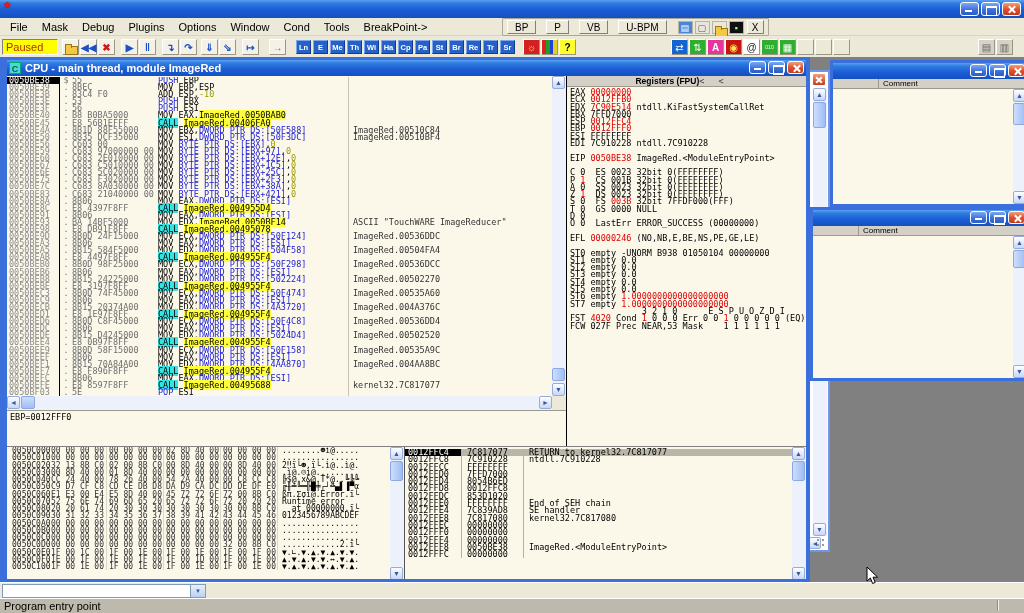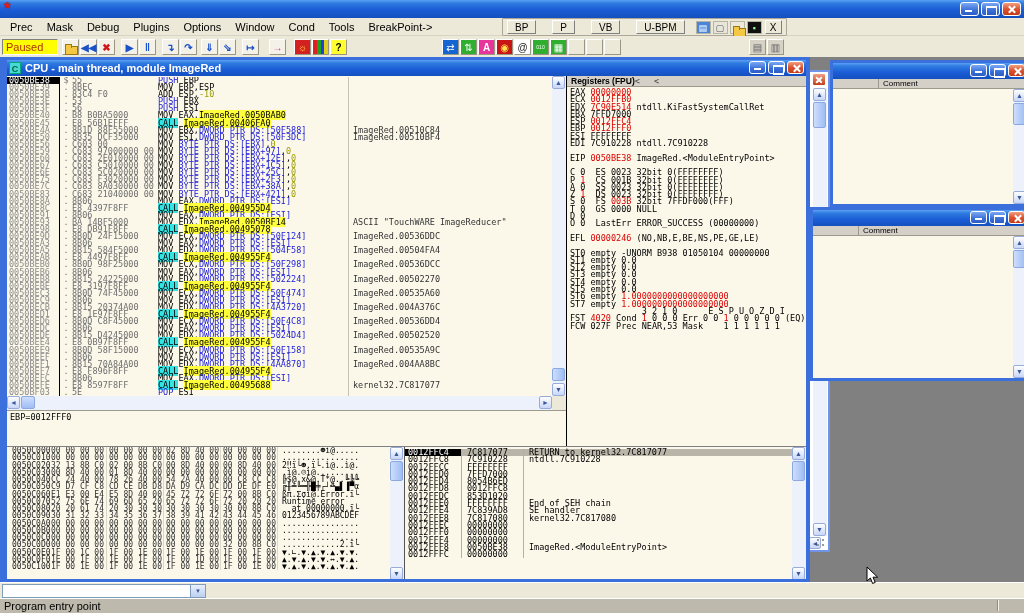--- a/index.html
+++ b/index.html
@@ -102,21 +102,21 @@
   .sthumb.h{background:linear-gradient(180deg,#CEDEFD,#9FBDF4)}
 
   #dis-vscroll{left:545px;top:0;width:14px;height:320px}
   #dis-hscroll{left:0;top:320px;width:545px;height:14px}
   #dis-corner{position:absolute;left:545px;top:320px;width:14px;height:14px;background:#ECE9D8}
 
   #info-pane{position:absolute;left:0;top:334px;width:559px;height:36px;border-top:1px solid #9C9A8C;
     font-size:8.5px;line-height:9px;padding:2px 0 0 3px;color:#000}
 
   #reg-pane{position:absolute;left:559px;top:0;width:240px;height:370px;border-left:1px solid #000;background:#FBF8EA}
-  #reg-head{height:11px;display:flex;justify-content:flex-start;font-size:8.5px;line-height:10px;padding:0 4px;font-weight:bold}
+  #reg-head{height:11px;display:flex;justify-content:center;font-size:8.5px;line-height:10px;padding:0 4px;font-weight:bold}
   #reg-head .arr{font-weight:normal;letter-spacing:14px;color:#444}
   #reg-lines{padding:2px 0 0 3px;font-size:8.5px;line-height:7.3px}
   .rline{height:7.3px}
 
   #bottom-half{position:absolute;left:0;top:370px;width:799px;height:133px;border-top:1px solid #808080}
   #dump-pane{position:absolute;left:0;top:0;width:383px;height:133px;overflow:hidden}
   #dump-head{display:flex;height:10px;font-size:8px;line-height:9px}
   #dump-head span{padding-left:3px;border-right:1px solid #9C9A8C}
   #dh-addr{width:44px}#dh-hex{width:222px}#dh-ascii{flex:1}
   #dump-rows{font-size:8px;line-height:7.25px}
@@ -181,32 +181,32 @@
     <span id="app-icon">*</span>
     <div class="winbtns">
       <div class="wb min"></div>
       <div class="wb max"></div>
       <div class="wb close"></div>
     </div>
   </div>
 
   <div id="menubar">
     <div id="menu-items">
-        <span class="mi">Prec</span>
+        <span class="mi">File</span>
         <span class="mi">Mask</span>
         <span class="mi">Debug</span>
         <span class="mi">Plugins</span>
         <span class="mi">Options</span>
         <span class="mi">Window</span>
         <span class="mi">Cond</span>
         <span class="mi">Tools</span>
         <span class="mi">BreakPoint-&gt;</span>
       </div>
     <div id="bp-bar">
-      <span id="bp-btns" style="display:flex;gap:16px">
+      <span id="bp-btns" style="display:flex;gap:10px">
           <span class="bpb">BP</span>
           <span class="bpb">P</span>
           <span class="bpb">VB</span>
           <span class="bpb">U-BPM</span>
         </span>
       <span id="bp-icons" style="display:flex;gap:2px;margin-left:8px">
           <span class="pi pi-blue">▤</span>
           <span class="pi pi-gray">▢</span>
           <span class="pi ic-folder"></span>
           <span class="pi pi-black">▪</span>
@@ -222,20 +222,35 @@
         <span class="tbi ic-blue-t">◀◀</span>
         <span class="tbi ic-red-t">✖</span>
         <span class="tbi ic-blue-t g6">▶</span>
         <span class="tbi ic-blue-t">‖</span>
         <span class="tbi ic-blue-t g6">↴</span>
         <span class="tbi ic-blue-t">↷</span>
         <span class="tbi ic-blue-t g4">⇓</span>
         <span class="tbi ic-blue-t">⇘</span>
         <span class="tbi ic-blue-t g6">↦</span>
         <span class="tbi ic-pink-t g10">→</span>
+      </span>
+    <span id="tb-letters" style="display:flex;margin-left:8px">
+        <span class="lb">Ln</span>
+        <span class="lb">E</span>
+        <span class="lb">Me</span>
+        <span class="lb">Th</span>
+        <span class="lb">Wi</span>
+        <span class="lb">Ha</span>
+        <span class="lb">Cp</span>
+        <span class="lb">Pa</span>
+        <span class="lb">St</span>
+        <span class="lb">Br</span>
+        <span class="lb">Re</span>
+        <span class="lb">Tr</span>
+        <span class="lb">Sr</span>
       </span>
     <span id="tb-util" style="display:flex">
         <span class="tbi ic-redsq g8">☼</span>
         <span class="tbi ic-rainbow"></span>
         <span class="tbi ic-help">?</span>
       </span>
     <span id="tb-right" style="display:flex">
         <span class="tbi ic-bluesq g95">⇄</span>
         <span class="tbi ic-greensq">⇅</span>
         <span class="tbi ic-pinksq">A</span>

